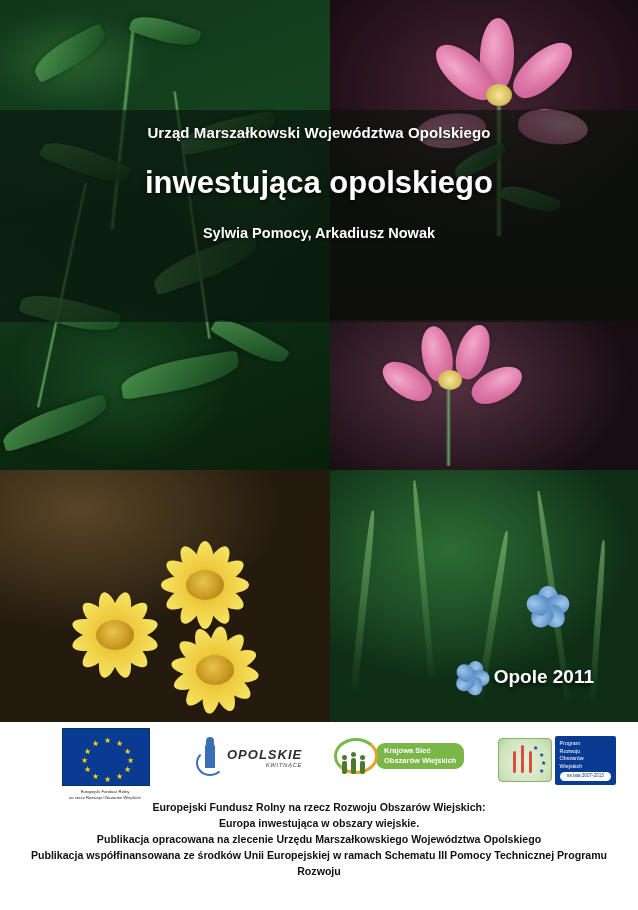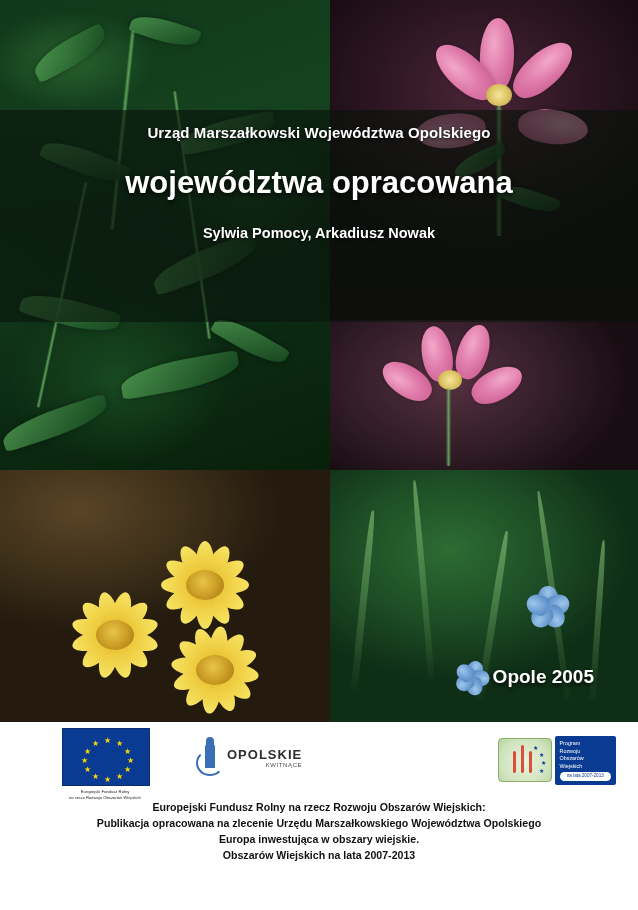--- a/index.html
+++ b/index.html
@@ -246,20 +246,21 @@
     position: absolute;
     left: 0; top: 10px;
     width: 24px; height: 22px;
     border: 2px solid #3b6fb5;
     border-radius: 50%;
     border-right-color: transparent;
     border-top-color: transparent;
   }
   .op-text {
     margin-left: 3px;
+    font-style: italic;
   }
   .op-main {
     font-size: 13px;
     font-weight: bold;
     letter-spacing: 1px;
     color: #2d2d2d;
   }
   .op-sub {
     font-size: 6px;
     color: #4a4a4a;
@@ -479,26 +480,26 @@
         <div class="bp" style="transform:rotate(236deg);"></div>
         <div class="bp" style="transform:rotate(308deg);"></div>
       </div>
     </div>
   </div>
 
   <div class="title-band"></div>
   <div class="overlay-text">
     <div class="publisher">Urząd Marszałkowski Województwa Opolskiego</div>
     <div class="maintitle">
-      <div>województwa opracowana</div>
+      <div>inwestująca opolskiego</div>
     </div>
     <div class="authors">Sylwia Pomocy, Arkadiusz Nowak</div>
   </div>
 
-  <div class="place-year">Opole 2005</div>
+  <div class="place-year">Opole 2011</div>
 
   <div class="footer">
 
     <div class="logos">
 
       <div class="logo eu-flag">
         <div class="eu-rect">
           <span class="eu-star" style="left:41px; top:8px;">★</span>
           <span class="eu-star" style="left:53px; top:11px;">★</span>
           <span class="eu-star" style="left:61px; top:19px;">★</span>
@@ -524,20 +525,34 @@
             <div class="op-swirl"></div>
             <div class="op-tower"></div>
           </div>
           <div class="op-text">
             <div class="op-main">OPOLSKIE</div>
             <div class="op-sub">KWITNĄCE</div>
           </div>
         </div>
       </div>
 
+      <div class="logo ksow">
+        <div class="ksow-row">
+          <div class="ksow-mark">
+            <div class="ksow-arc"></div>
+            <div class="ksow-fig" style="left:12px;"></div>
+            <div class="ksow-fig" style="left:21px; height:16px;"></div>
+            <div class="ksow-fig" style="left:30px;"></div>
+          </div>
+          <div class="ksow-label">
+            <div>Krajowa Sieć</div>
+            <div>Obszarów Wiejskich</div>
+          </div>
+        </div>
+      </div>
 
       <div class="logo prow">
         <div class="prow-row">
           <div class="prow-mark">
             <div class="prow-ear" style="left:14px;"></div>
             <div class="prow-ear" style="left:22px; height:28px;"></div>
             <div class="prow-ear" style="left:30px;"></div>
             <span class="prow-star" style="left:34px; top:5px;">★</span>
             <span class="prow-star" style="left:40px; top:12px;">★</span>
             <span class="prow-star" style="left:42px; top:20px;">★</span>
@@ -550,20 +565,20 @@
             <div>Wiejskich</div>
             <span class="prow-years">na lata 2007-2013</span>
           </div>
         </div>
       </div>
 
     </div>
 
     <div class="footer-text">
       <div>Europejski Fundusz Rolny na rzecz Rozwoju Obszarów Wiejskich:</div>
+      <div>Europa inwestująca w obszary wiejskie.</div>
       <div>Publikacja opracowana na zlecenie Urzędu Marszałkowskiego Województwa Opolskiego</div>
-      <div>Europa inwestująca w obszary wiejskie.</div>
-      <div>Obszarów Wiejskich na lata 2007-2013</div>
+      <div>Publikacja współfinansowana ze środków Unii Europejskiej w ramach Schematu III Pomocy Technicznej Programu Rozwoju</div>
 
     </div>
 
   </div>
 </div>
 
 </body></html>

